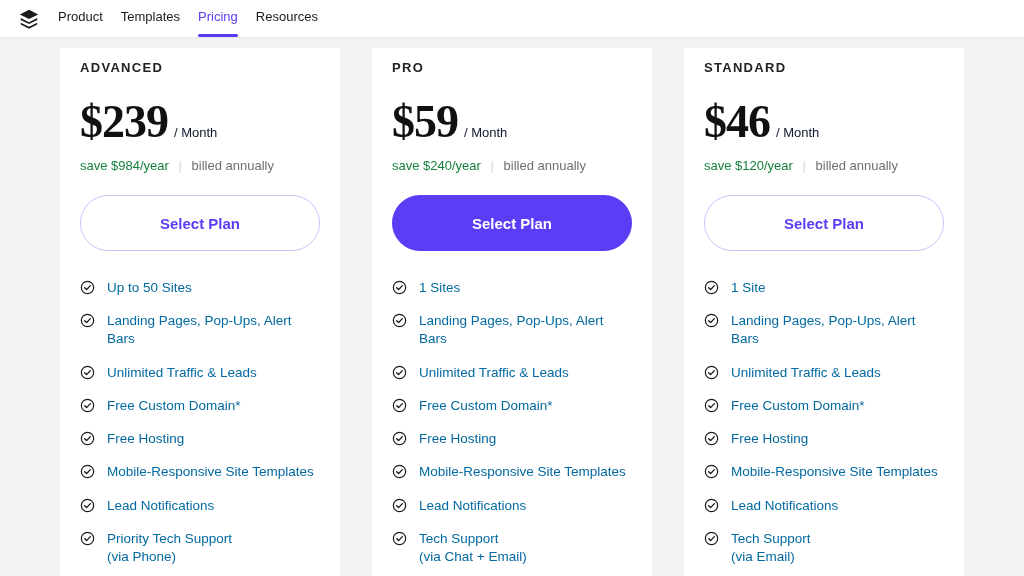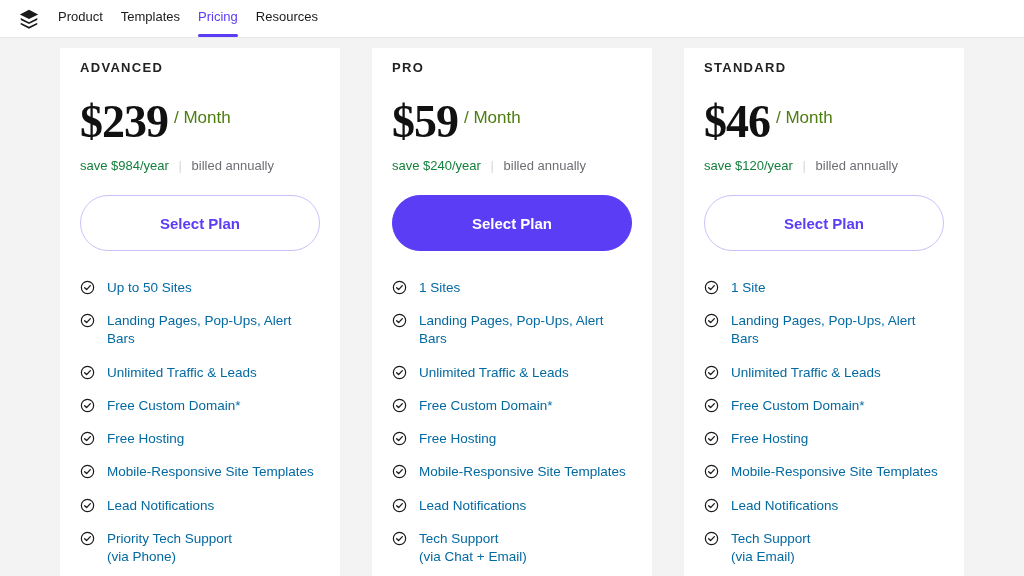--- a/index.html
+++ b/index.html
@@ -58,33 +58,33 @@
     font-size: 13px;
     letter-spacing: 1.3px;
     font-weight: 700;
     color: #222;
     margin-top: 2px;
   }
 
   .price-row {
     margin-top: 20px;
     display: flex;
-    align-items: center;
+    align-items: flex-end;
     gap: 6px;
   }
   .price {
     font-family: Georgia, "Times New Roman", serif;
     font-size: 46px;
     font-weight: 700;
     letter-spacing: -1px;
     color: #111;
   }
   .per {
-    font-size: 17px;
-    color: #4d7c0f;
+    font-size: 13px;
+    color: #0f172a;
     padding-bottom: 8px;
   }
 
   .save-row {
     margin-top: 10px;
     font-size: 13px;
     color: #6e6e75;
   }
   .save-amount { color: #15803d; }
   .divider-v {

